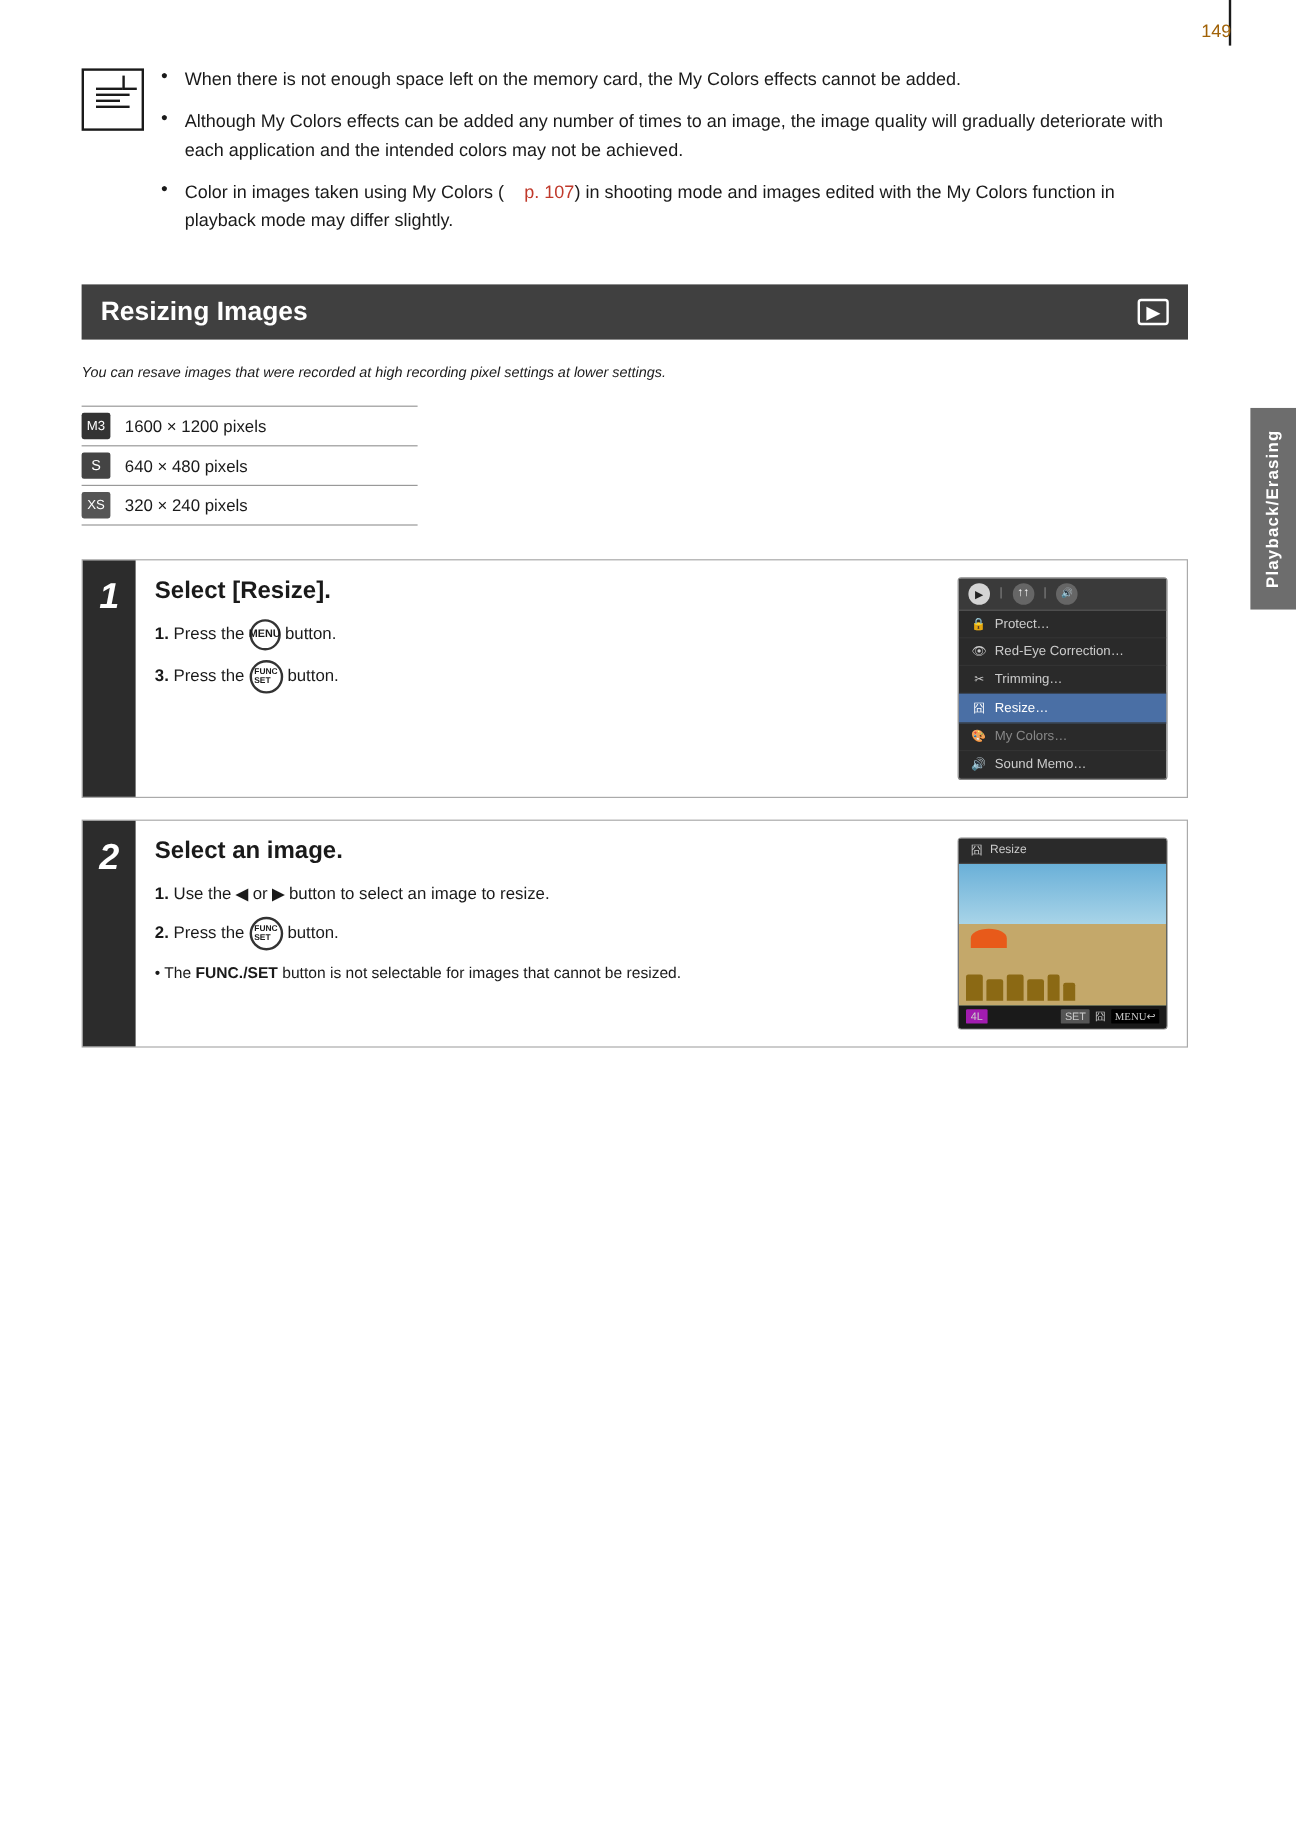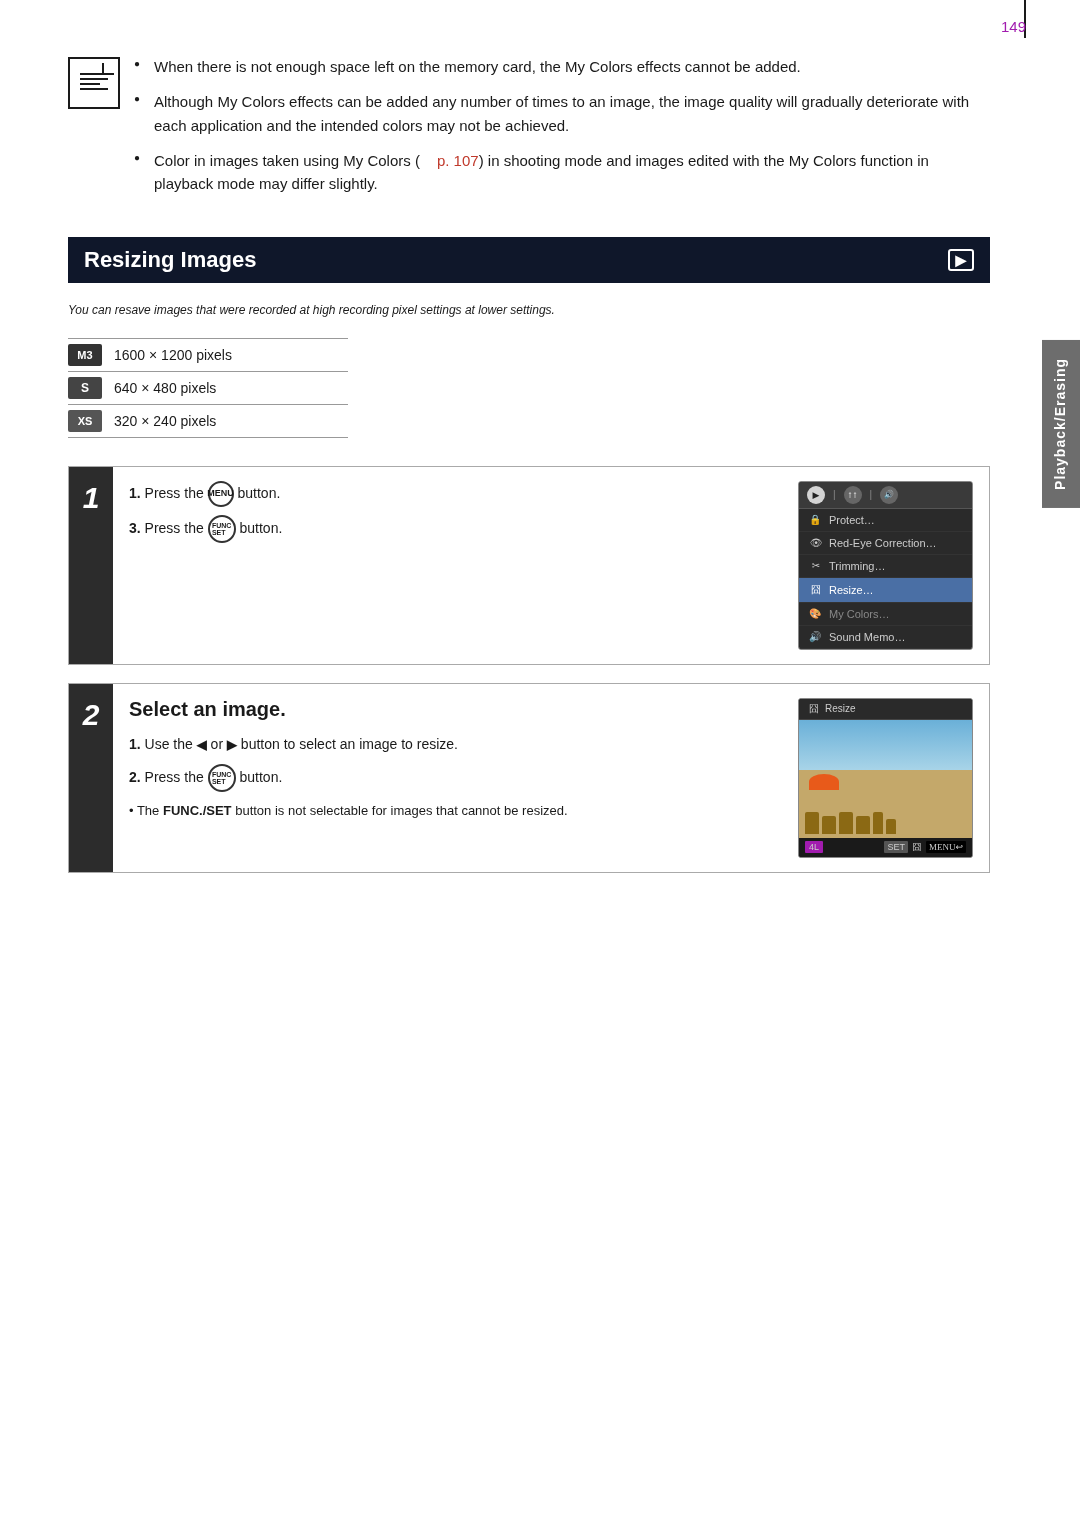--- a/index.html
+++ b/index.html
@@ -11,21 +11,21 @@
       font-size: 15px;
       color: #1a1a1a;
       position: relative;
     }
 
     .page-number {
       position: absolute;
       top: 18px;
       right: 54px;
       font-size: 15px;
-      color: #a21caf;
+      color: #a16207;
     }
 
     .top-rule {
       position: absolute;
       top: 0;
       right: 54px;
       width: 2px;
       height: 38px;
       background: #1a1a1a;
     }
@@ -119,21 +119,21 @@
       left: 2px;
       top: 0;
       font-size: 10px;
       line-height: 1.8;
     }
 
     .link-blue { color: #c0392b; text-decoration: none; margin-left: 17px; }
 
     
     .section-heading {
-      background: #0f172a;
+      background: #404040;
       color: #fff;
       padding: 10px 16px;
       font-size: 22px;
       font-weight: bold;
       margin-bottom: 18px;
       display: flex;
       align-items: center;
       justify-content: space-between;
     }
 
@@ -165,27 +165,27 @@
 
     .resolution-row {
       display: flex;
       align-items: center;
       border-bottom: 1.5px solid #999;
       padding: 5px 0;
       gap: 12px;
     }
 
     .res-badge {
-      width: 34px;
+      width: 24px;
       height: 22px;
       display: flex;
       align-items: center;
       justify-content: center;
       font-size: 12px;
-      font-weight: bold;
+      font-weight: normal;
       color: #fff;
       border-radius: 2px;
       flex-shrink: 0;
     }
 
     .res-badge.m3 { background: #333; font-size: 11px; }
     .res-badge.s { background: #444; }
     .res-badge.xs { background: #555; font-size: 11px; }
 
     .res-text { font-size: 14px; }
@@ -471,20 +471,21 @@
     <div class="resolution-row">
       <div class="res-badge xs">XS</div>
       <span class="res-text">320 × 240 pixels</span>
     </div>
   </div>
 
   <div class="step-container">
     <div class="step-number-col">1</div>
     <div class="step-content">
       <div class="step-text">
+        <div class="step-title">Select [Resize].</div>
         <div class="step-instructions">
           <p>
             <strong>1.</strong> Press the 
             <span class="btn-icon">MENU</span> button.
           </p>
           <p>
             <strong>3.</strong> Press the 
             <span class="btn-icon" style="font-size:7px;border-radius:50%;width:28px;height:28px;">FUNC<br>SET</span> button.
           </p>
         </div>

